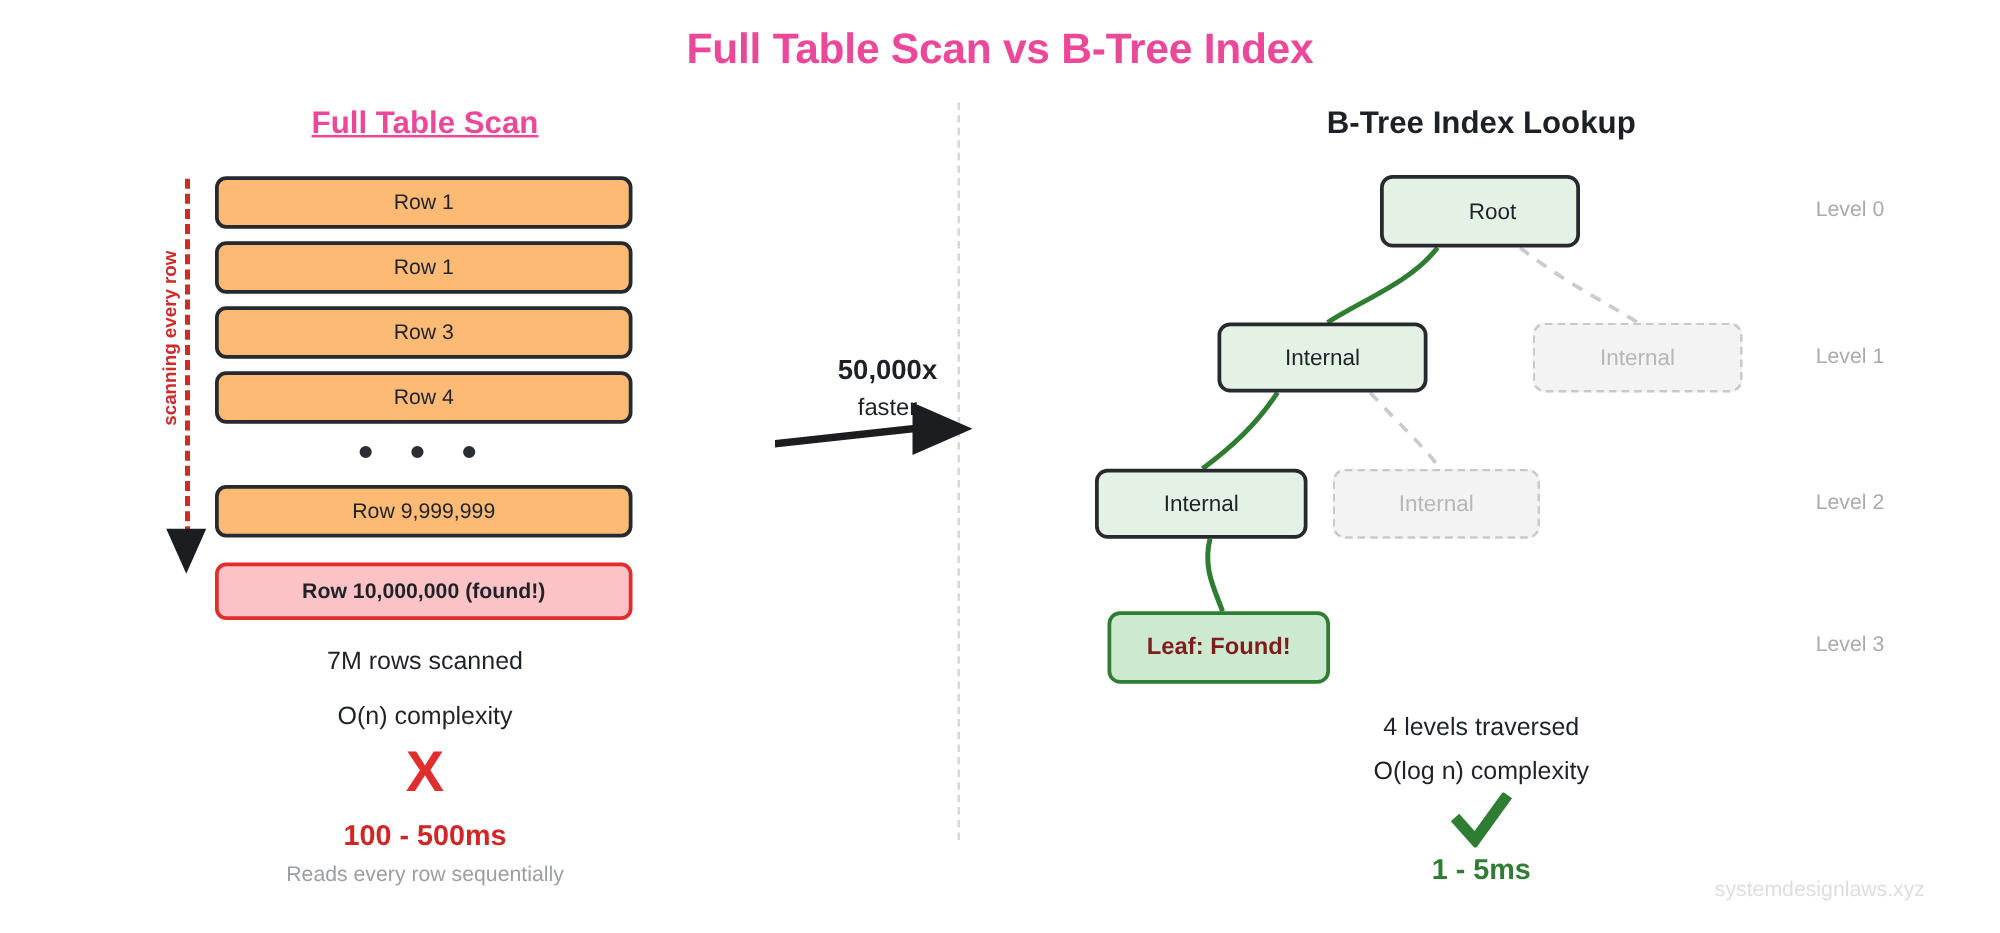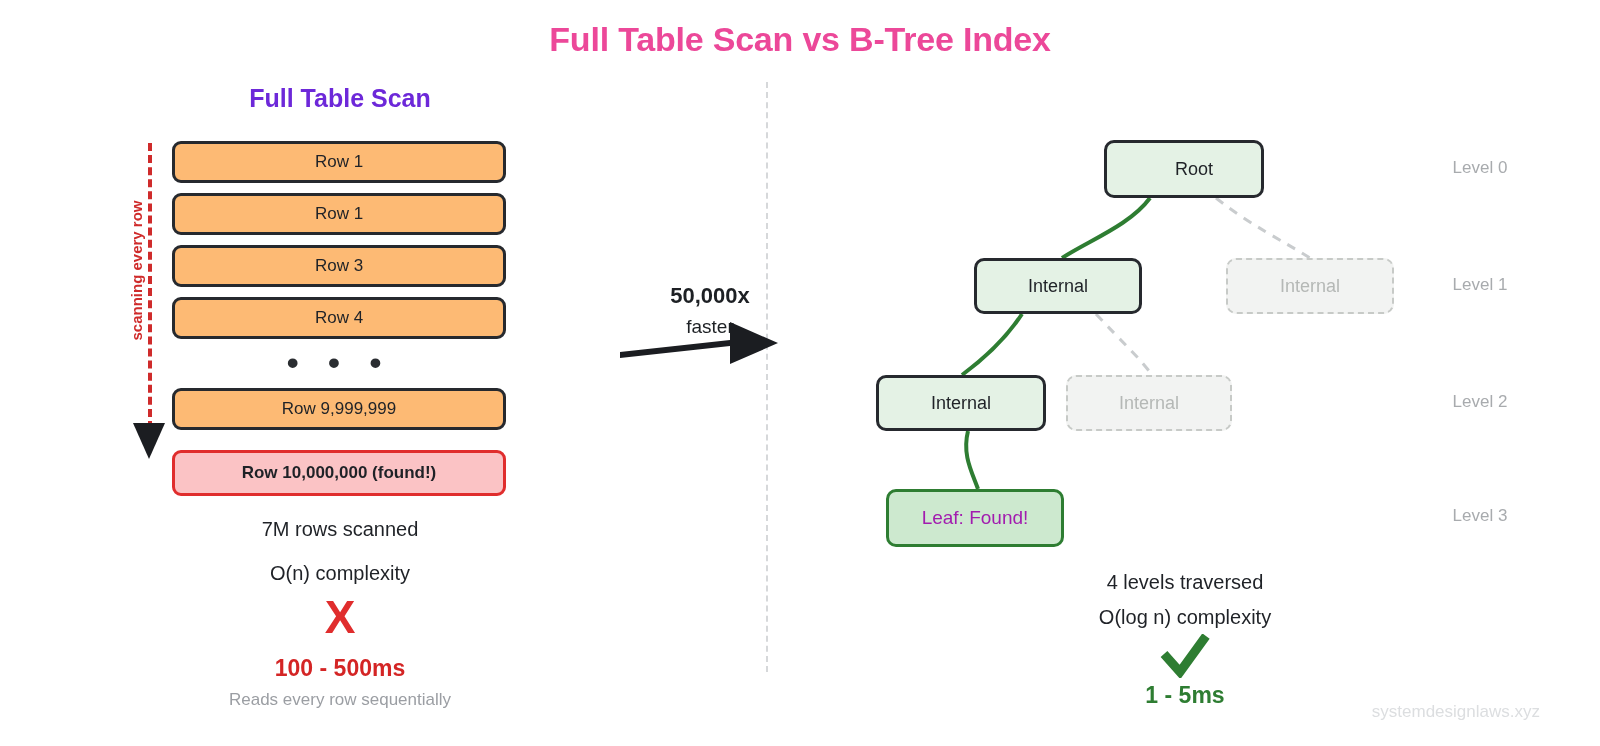--- a/index.html
+++ b/index.html
@@ -18,21 +18,21 @@
   
   #main-title{
     left:0;top:20px;width:1600px;
     text-align:center;
     font-size:34px;font-weight:bold;letter-spacing:-0.2px;
     color:#ec4899;
   }
   #left-title{
     left:140px;top:84px;width:400px;
     text-align:center;
-    font-size:25px;font-weight:bold;color:#6d28d9;
+    font-size:25px;font-weight:bold;color:#ec4899;text-decoration:underline;
   }
   #right-title{
     left:840px;top:84px;width:690px;
     text-align:center;
     font-size:25px;font-weight:bold;color:#1d2024;
   }
 
   
   #divider{
     left:766px;top:82px;width:0;height:590px;
@@ -110,22 +110,22 @@
     font-size:18px;
   }
   .node.active{
     background:#e4f2e5;
     border:3px solid #26292e;
     color:#1f2227;
   }
   .node.leaf{
     background:#cde9cf;
     border:3px solid #2e7d32;
-    color:#a21caf;
-    font-weight:normal;
+    color:#7f1d1d;
+    font-weight:bold;
     font-size:19px;
   }
   .node.dim{
     background:#f2f3f2;
     border:2px dashed #c7cac7;
     color:#b5b8b6;
   }
   #node-root{left:1104px;top:140px;width:160px;height:58px;padding-left:20px;}
   #node-i1{left:974px;top:258px;width:168px;height:56px;}
   #node-d1{left:1226px;top:258px;width:168px;height:56px;}
@@ -188,20 +188,21 @@
   <div class="abs lsum" id="l-mark">X</div>
   <div class="abs lsum" id="l-time">100 - 500ms</div>
   <div class="abs lsum" id="l-note">Reads every row sequentially</div>
 
   <div class="abs" id="speed-label">50,000x</div>
   <div class="abs" id="speed-sub">faster</div>
   <svg class="abs" id="speed-arrow" width="160" height="50" viewBox="0 0 160 50">
     <polygon points="0,34 110,22 110,4 158,25 110,46 110,28 0,40" fill="#1b1d21"></polygon>
   </svg>
 
+  <div class="abs" id="right-title">B-Tree Index Lookup</div>
 
   <svg class="abs" id="tree-edges" viewBox="0 0 1600 746">
     <path d="M1150,198 C1130,225 1090,240 1062,258" stroke="#2e7d32" stroke-width="4" fill="none"></path>
     <path d="M1216,198 C1250,225 1285,242 1310,258" stroke="#c9ccce" stroke-width="3" fill="none" stroke-dasharray="9,8"></path>
     <path d="M1022,314 C1005,340 985,358 962,375" stroke="#2e7d32" stroke-width="4" fill="none"></path>
     <path d="M1096,314 C1120,340 1140,358 1152,375" stroke="#c9ccce" stroke-width="3" fill="none" stroke-dasharray="9,8"></path>
     <path d="M968,431 C962,455 972,472 978,489" stroke="#2e7d32" stroke-width="4" fill="none"></path>
   </svg>
 
   <div class="abs node active" id="node-root">Root</div>

